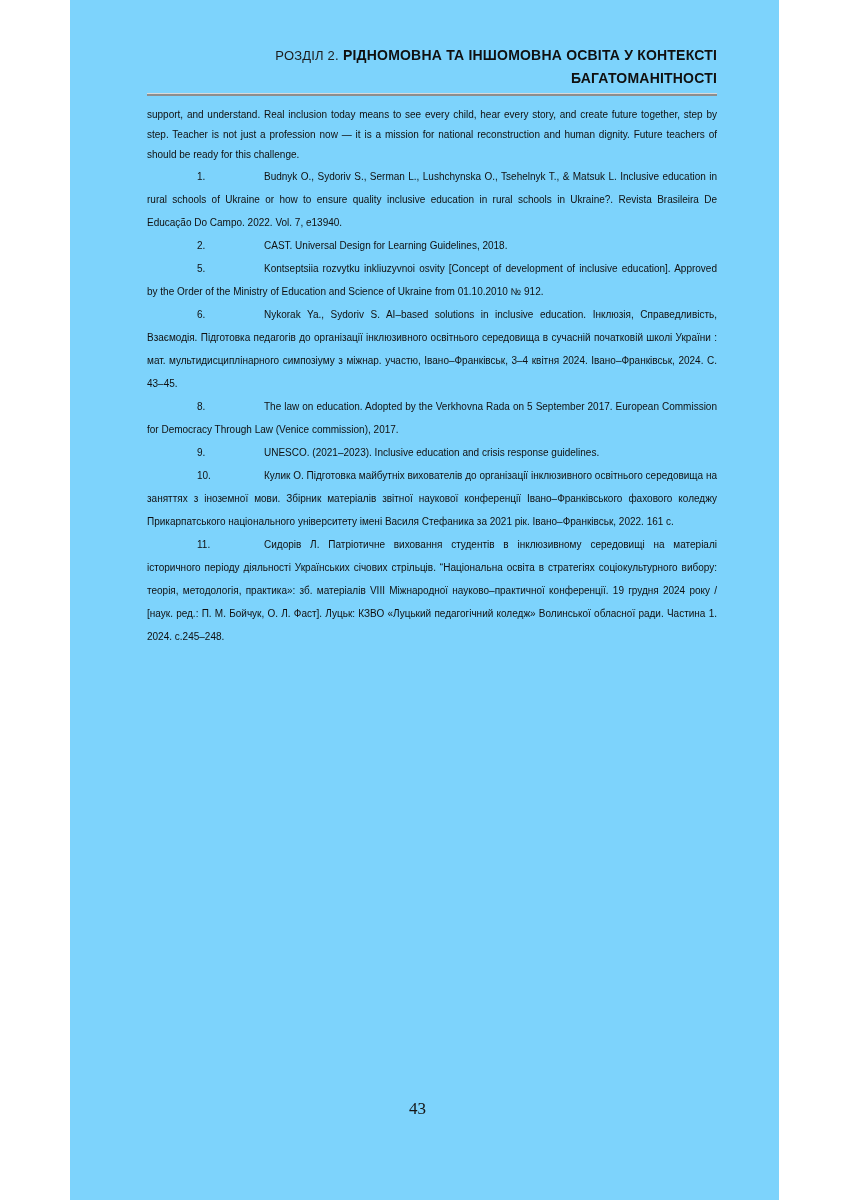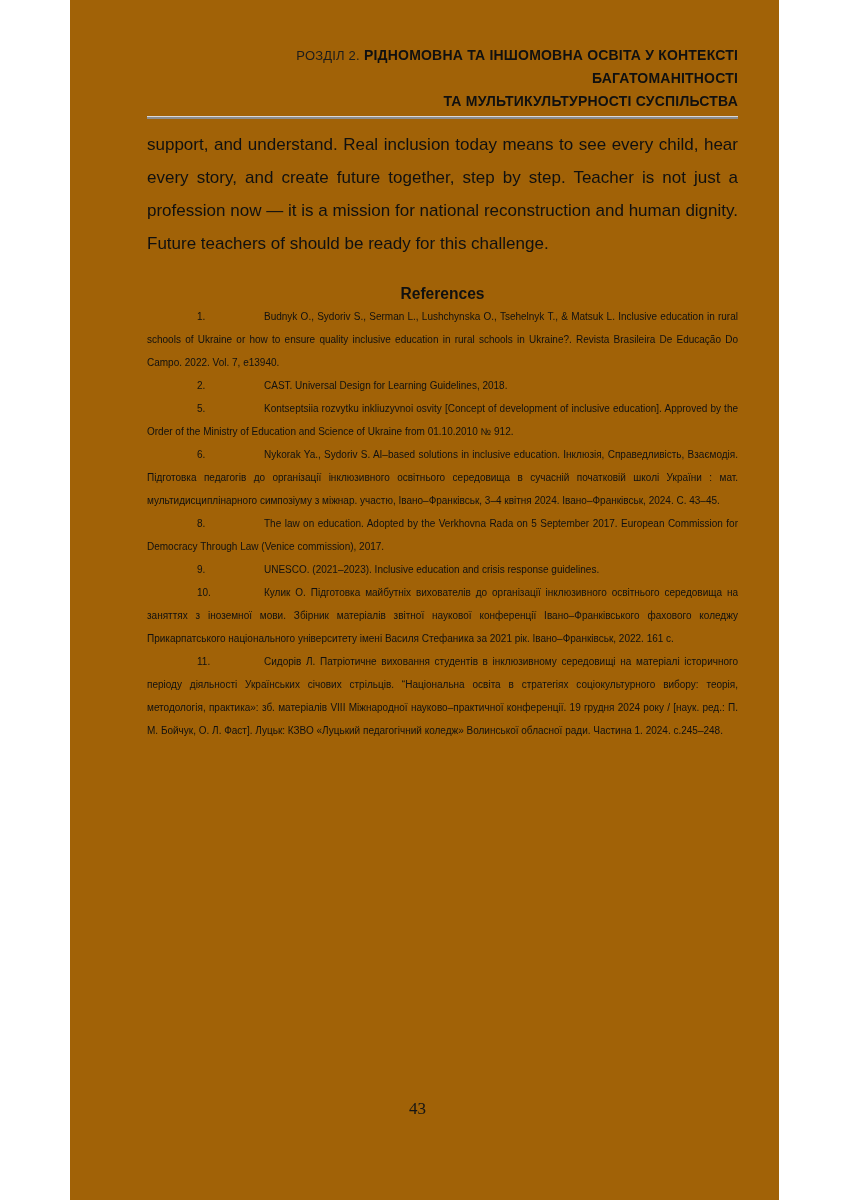--- a/index.html
+++ b/index.html
@@ -5,23 +5,23 @@
   html, body {
     margin: 0;
     padding: 0;
     background: #ffffff;
   }
   .page {
     position: relative;
     width: 709px;
     height: 1200px;
     margin: 0 auto;
-    background: #a16207;
+    background: #7dd3fc;
     box-sizing: border-box;
-    padding: 44px 41px 0 77px;
+    padding: 44px 62px 0 77px;
     font-family: "Liberation Sans", "DejaVu Sans", sans-serif;
     color: #101010;
     overflow: hidden;
   }
   
   .running-head {
     text-align: right;
     font-size: 14px;
     line-height: 23px;
     font-weight: bold;
@@ -34,22 +34,22 @@
   }
   .head-rule {
     margin-top: 3px;
     height: 2px;
     background: #8d8d8d;
     border-top: 1px solid #d9d9d9;
   }
   
   .body-par {
     margin: 9px 0 0 0;
-    font-size: 17px;
-    line-height: 33px;
+    font-size: 10px;
+    line-height: 20px;
     text-align: justify;
   }
   .refs-heading {
     margin: 22px 0 0 0;
     font-size: 15.6px;
     line-height: 23px;
     font-weight: bold;
     text-align: center;
   }
   .ref {
@@ -77,28 +77,26 @@
   }
 </style>
 </head>
 <body>
 
 <div class="page">
 
   <div class="running-head">
     <span class="chapter-label">РОЗДІЛ 2.</span>
     <span>РІДНОМОВНА ТА ІНШОМОВНА ОСВІТА У КОНТЕКСТІ БАГАТОМАНІТНОСТІ</span><br>
-    <span>ТА МУЛЬТИКУЛЬТУРНОСТІ СУСПІЛЬСТВА</span>
   </div>
 
   <div class="head-rule"></div>
 
   <p class="body-par">support, and understand. Real inclusion today means to see every child, hear every story, and create future together, step by step. Teacher is not just a profession now — it is a mission for national reconstruction and human dignity. Future teachers of should be ready for this challenge.</p>
 
-  <p class="refs-heading">References</p>
 
   <div>
     <p class="ref"><span class="ref-num">1.</span><span>Budnyk O., Sydoriv S., Serman L., Lushchynska O., Tsehelnyk T., &amp; Matsuk L. Inclusive education in rural schools of Ukraine or how to ensure quality inclusive education in rural schools in Ukraine?. Revista Brasileira De Educação Do Campo. 2022. Vol. 7, e13940.</span></p>
     <p class="ref"><span class="ref-num">2.</span><span>CAST. Universal Design for Learning Guidelines, 2018.</span></p>
     <p class="ref"><span class="ref-num">5.</span><span>Kontseptsiia rozvytku inkliuzyvnoi osvity [Concept of development of inclusive education]. Approved by the Order of the Ministry of Education and Science of Ukraine from 01.10.2010 № 912.</span></p>
     <p class="ref"><span class="ref-num">6.</span><span>Nykorak Ya., Sydoriv S. AI–based solutions in inclusive education. Інклюзія, Справедливість, Взаємодія. Підготовка педагогів до організації інклюзивного освітнього середовища в сучасній початковій школі України : мат. мультидисциплінарного симпозіуму з міжнар. участю, Івано–Франківськ, 3–4 квітня 2024. Івано–Франківськ, 2024. С. 43–45.</span></p>
     <p class="ref"><span class="ref-num">8.</span><span>The law on education. Adopted by the Verkhovna Rada on 5 September 2017. European Commission for Democracy Through Law (Venice commission), 2017.</span></p>
     <p class="ref"><span class="ref-num">9.</span><span>UNESCO. (2021–2023). Inclusive education and crisis response guidelines.</span></p>
     <p class="ref"><span class="ref-num">10.</span><span>Кулик О. Підготовка майбутніх вихователів до організації інклюзивного освітнього середовища на заняттях з іноземної мови. Збірник матеріалів звітної наукової конференції Івано–Франківського фахового коледжу Прикарпатського національного університету імені Василя Стефаника за 2021 рік. Івано–Франківськ, 2022. 161 с.</span></p>
     <p class="ref"><span class="ref-num">11.</span><span>Сидорів Л. Патріотичне виховання студентів в інклюзивному середовищі на матеріалі історичного періоду діяльності Українських січових стрільців. “Національна освіта в стратегіях соціокультурного вибору: теорія, методологія, практика»: зб. матеріалів VIII Міжнародної науково–практичної конференції. 19 грудня 2024 року / [наук. ред.: П. М. Бойчук, О. Л. Фаст]. Луцьк: КЗВО «Луцький педагогічний коледж» Волинської обласної ради. Частина 1. 2024. с.245–248.</span></p>

